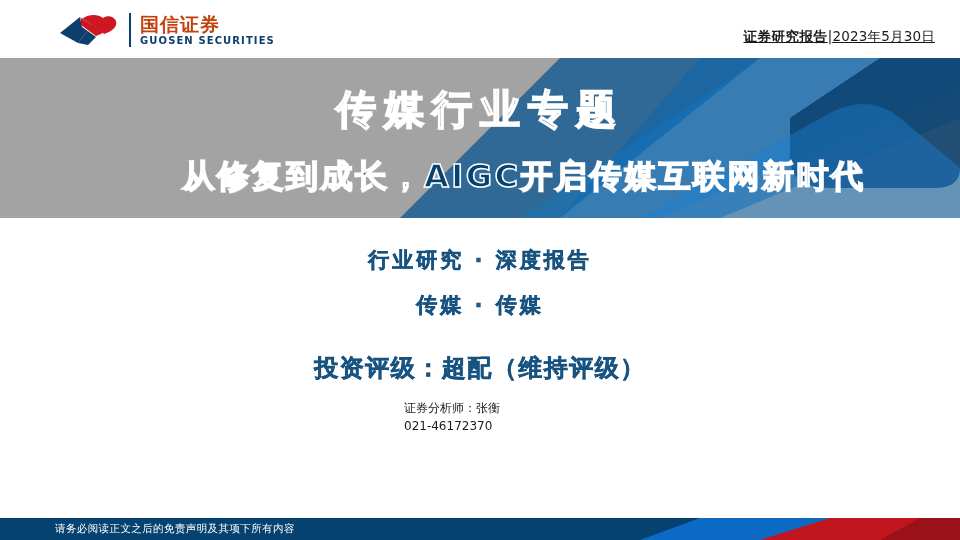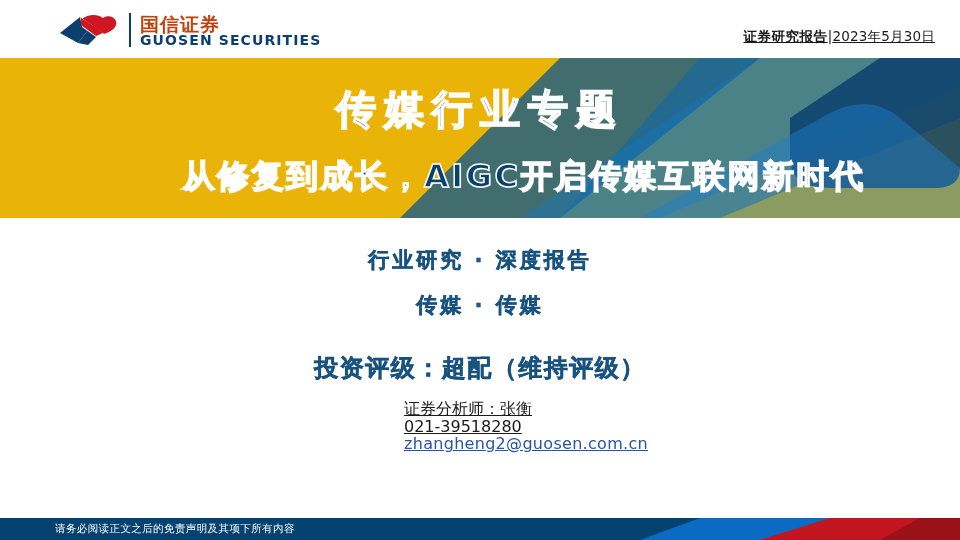--- a/index.html
+++ b/index.html
@@ -46,21 +46,21 @@
   }
   #logo-cn {
     font-size: 19px;
     font-weight: bold;
     color: #c2410c;
     letter-spacing: 1px;
     line-height: 21px;
     white-space: nowrap;
   }
   #logo-en {
-    font-size: 14px;
+    font-size: 10px;
     font-weight: bold;
     color: #0d3f6e;
     letter-spacing: 1.1px;
     line-height: 11px;
     white-space: nowrap;
   }
   #header-right {
     position: absolute;
     right: 25px; top: 28px;
     display: flex;
@@ -72,21 +72,21 @@
   }
   #header-report-label { font-weight: bold; letter-spacing: 0.5px; }
   #header-divider { color: #555; font-weight: bold; }
   #header-date { letter-spacing: 0.2px; }
 
   
   #banner {
     position: absolute;
     left: 0; top: 58px;
     width: 960px; height: 160px;
-    background: #eab308;
+    background: #a3a3a3;
     overflow: hidden;
   }
   .deco { position: absolute; }
   #banner-title {
     position: absolute;
     left: 0; top: 24px;
     width: 960px;
     text-align: center;
     font-size: 40px;
     font-weight: bold;
@@ -127,24 +127,23 @@
     white-space: nowrap;
   }
   #info-line-1 { font-size: 21px; letter-spacing: 3px; margin-bottom: 17px; }
   #info-line-2 { font-size: 21px; letter-spacing: 3px; margin-bottom: 33px; }
   #info-line-3 { font-size: 24px; letter-spacing: 1.5px; }
 
   
   #analyst-block {
     position: absolute;
     left: 404px; top: 400px;
-    font-size: 16px;
+    font-size: 12px;
     color: #1a1a1a;
     line-height: 17.5px;
-    text-decoration: underline;
   }
   #analyst-block div { white-space: nowrap; }
   #analyst-email {
     color: #2854a8;
     text-decoration: underline;
     letter-spacing: 0.3px;
   }
 
   
   #bottom-bar {
@@ -209,22 +208,21 @@
   </div>
 
   <div id="info-block">
     <div class="info-line" id="info-line-1">行业研究 · 深度报告</div>
     <div class="info-line" id="info-line-2">传媒 · 传媒</div>
     <div class="info-line" id="info-line-3">投资评级：超配（维持评级）</div>
   </div>
 
   <div id="analyst-block">
     <div>证券分析师：张衡</div>
-    <div>021-39518280</div>
-    <div id="analyst-email">zhangheng2@guosen.com.cn</div>
+    <div>021-46172370</div>
   </div>
 
   <div id="bottom-bar">
     <svg class="bar-shape" style="left:0;top:0;" width="960" height="22">
       <rect x="0" y="0" width="960" height="22" fill="#05426f"></rect>
       <polygon points="640,22 960,22 960,0 700,0" fill="#0b6bc4"></polygon>
       <polygon points="760,22 960,22 960,0 830,0" fill="#c1161f"></polygon>
       <polygon points="880,22 960,22 960,0 920,0" fill="#9b1119"></polygon>
     </svg>
     <div id="bottom-note">请务必阅读正文之后的免责声明及其项下所有内容</div>

